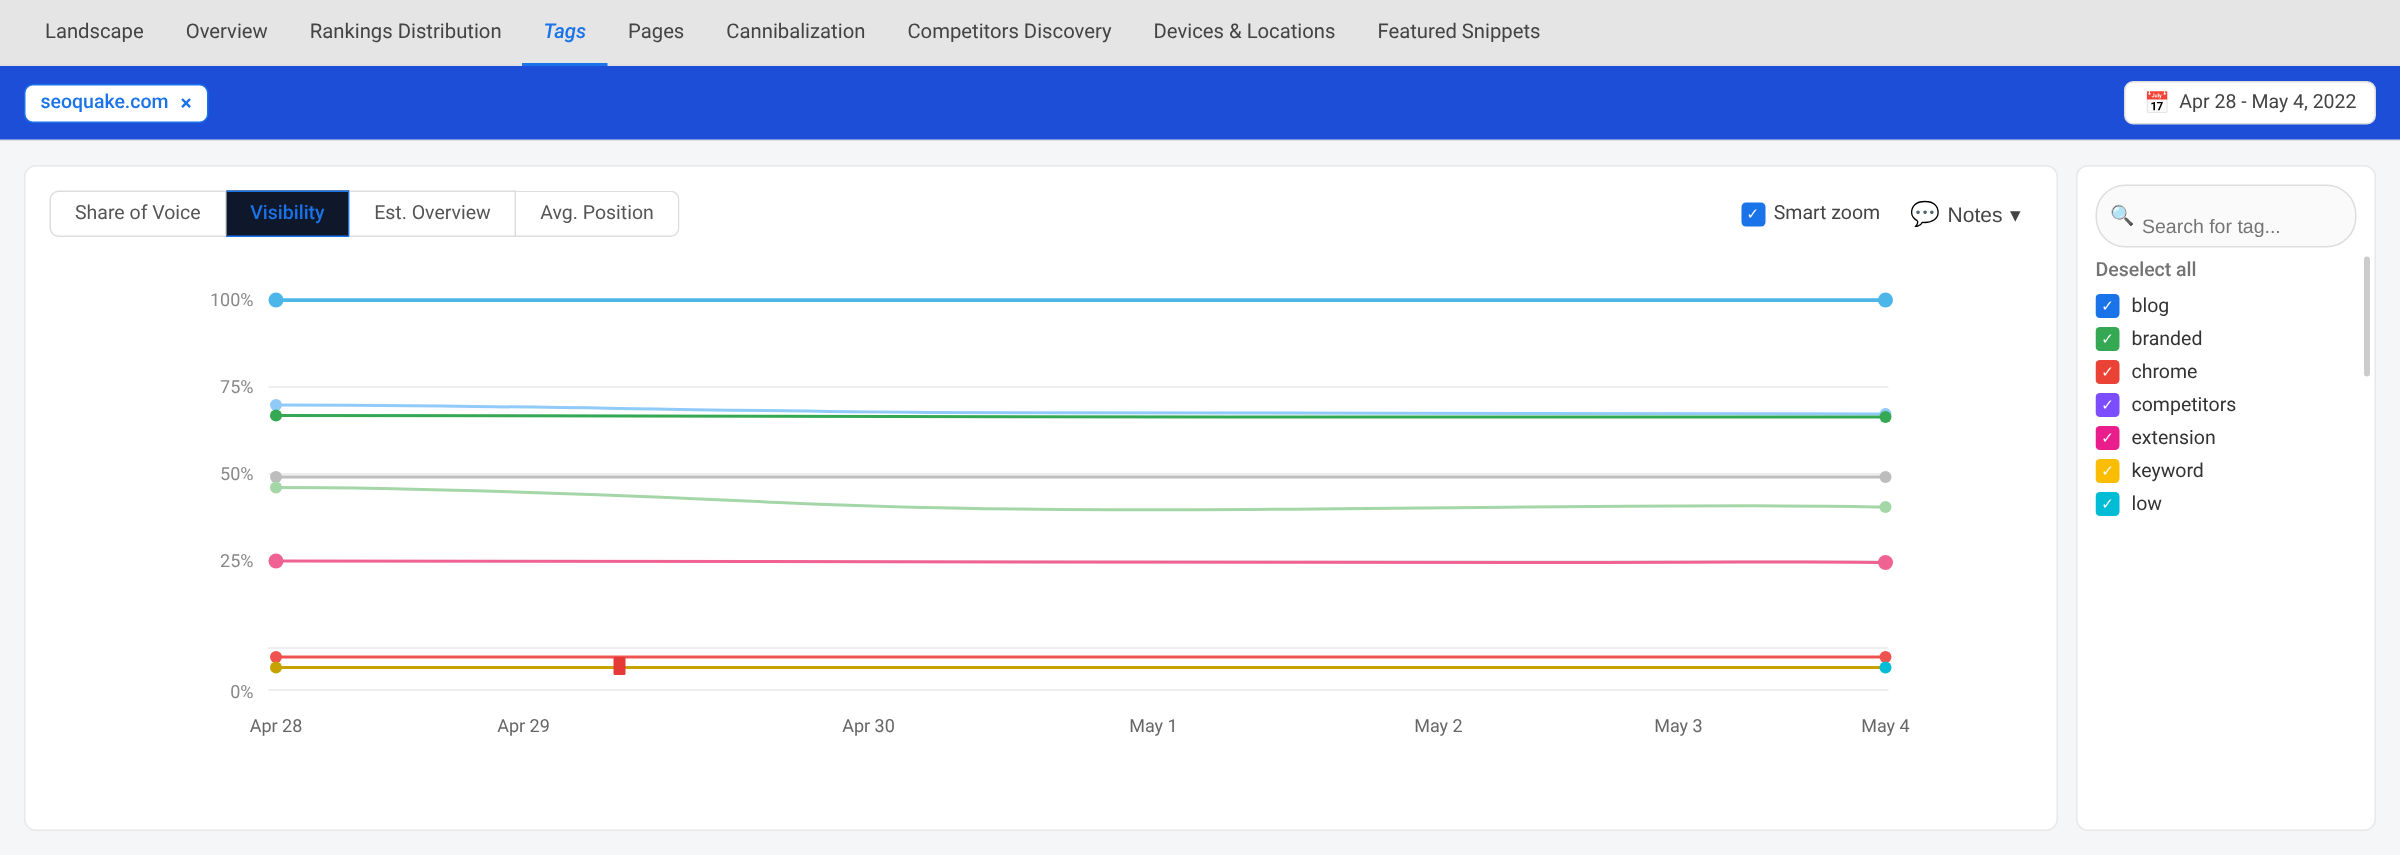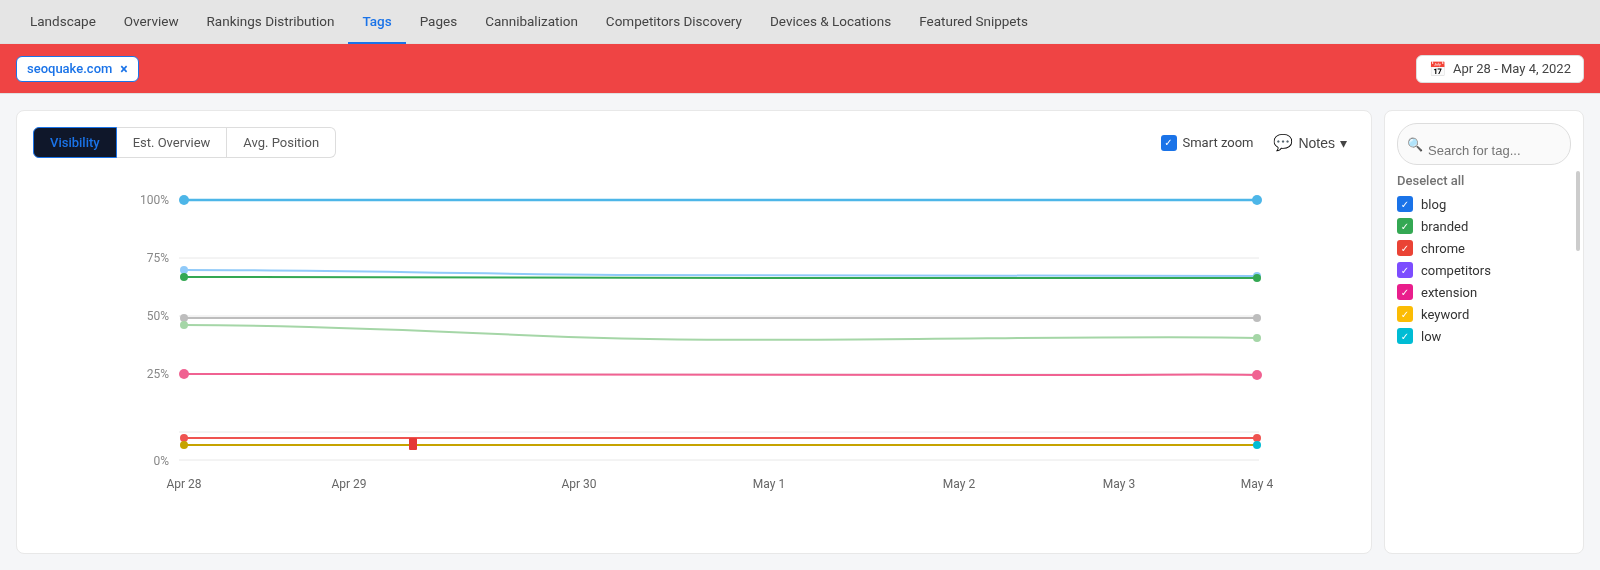--- a/index.html
+++ b/index.html
@@ -23,25 +23,26 @@
       cursor: pointer;
       font-size: 13.5px;
       color: #444;
       border-bottom: 2px solid transparent;
       white-space: nowrap;
     }
     .nav-item.active {
       color: #1a73e8;
       border-bottom: 2px solid #1a73e8;
       font-weight: 500;
+      font-style: italic;
     }
 
     
     .toolbar {
-      background: #ef4444;
+      background: #1d4ed8;
       border-bottom: 1px solid #e0e0e0;
       display: flex;
       align-items: center;
       justify-content: space-between;
       padding: 8px 16px;
       height: 50px;
     }
     .domain-tag {
       display: flex;
       align-items: center;
@@ -262,20 +263,21 @@
     <span>Apr 28 - May 4, 2022</span>
   </div>
 </div>
 
 <div class="main-content">
 
   <div class="chart-card">
 
     <div class="tabs-controls-row">
       <div class="metrics-tabs">
+      <div class="metric-tab">Share of Voice</div>
           <div class="metric-tab active">Visibility</div>
           <div class="metric-tab">Est. Overview</div>
           <div class="metric-tab">Avg. Position</div>
         </div>
       <div class="chart-controls">
         <div class="smart-zoom">
           <div class="checkbox-blue">✓</div>
           <span>Smart zoom</span>
         </div>
         <button class="notes-btn">

